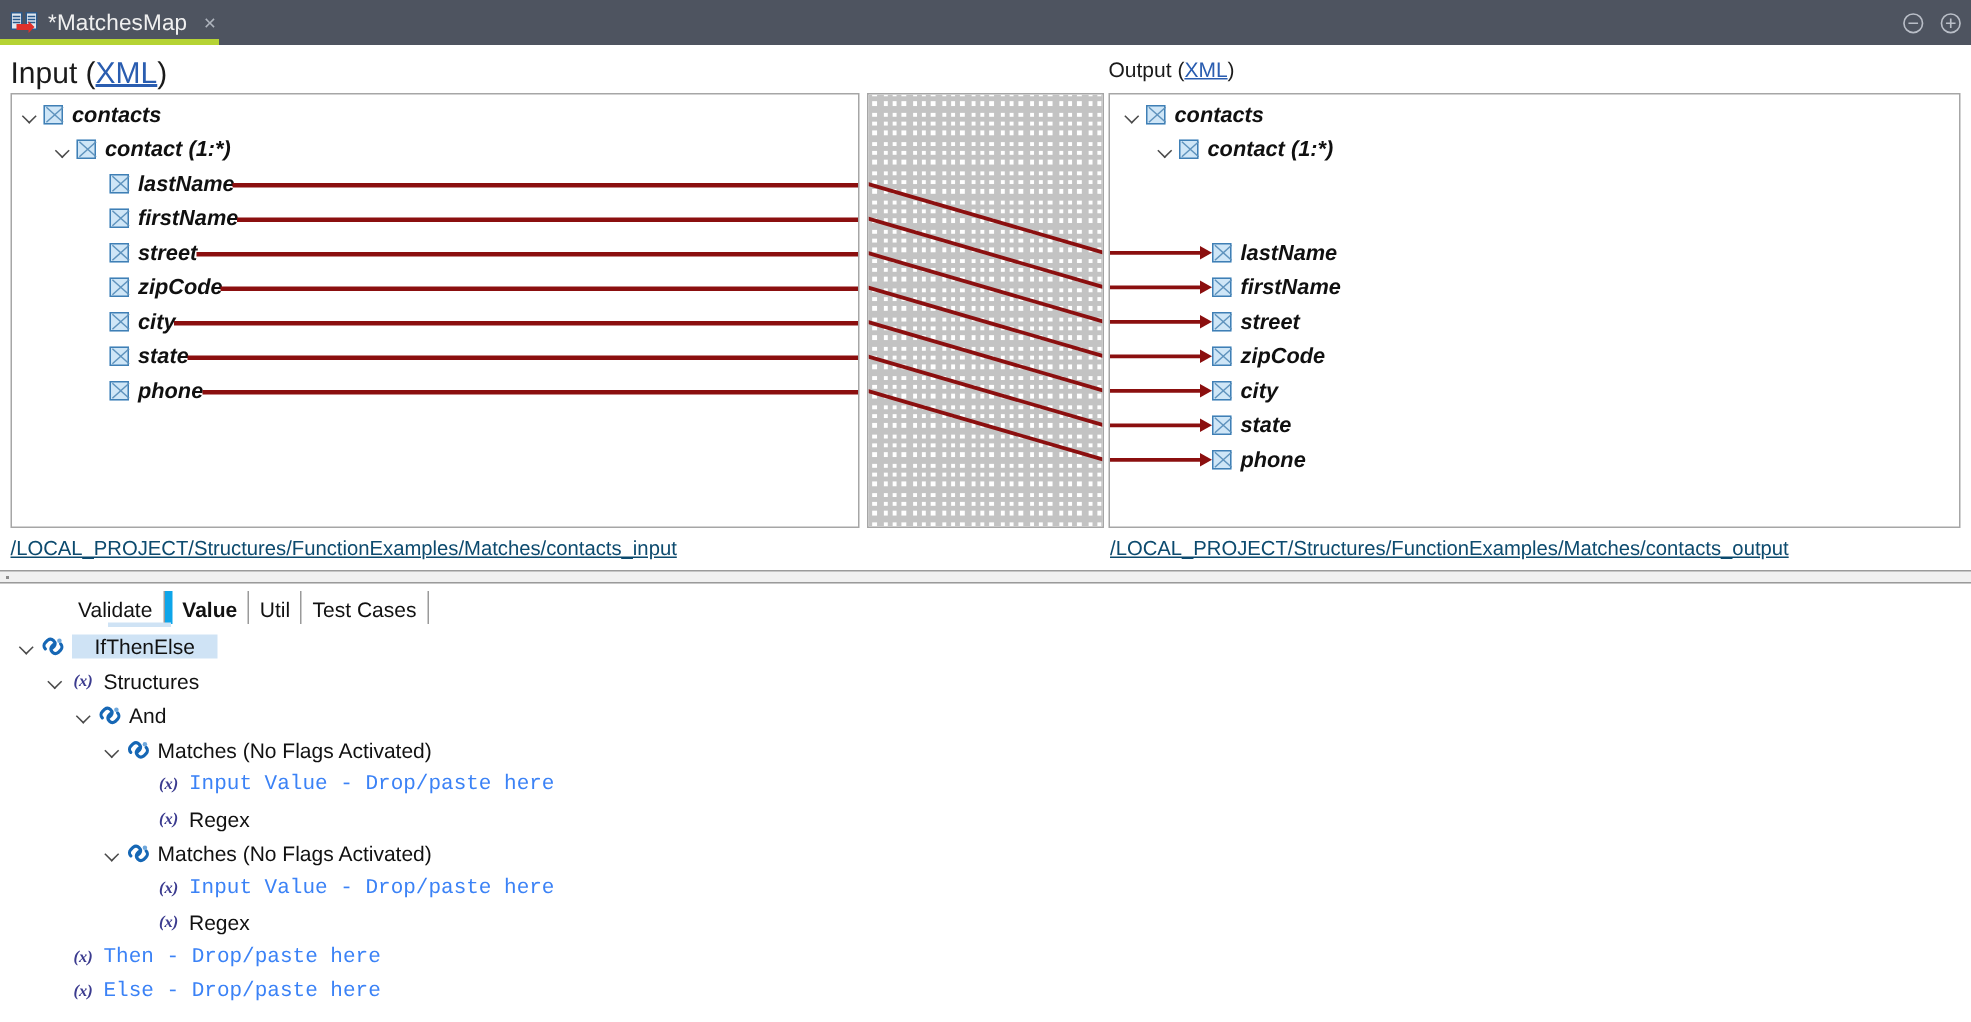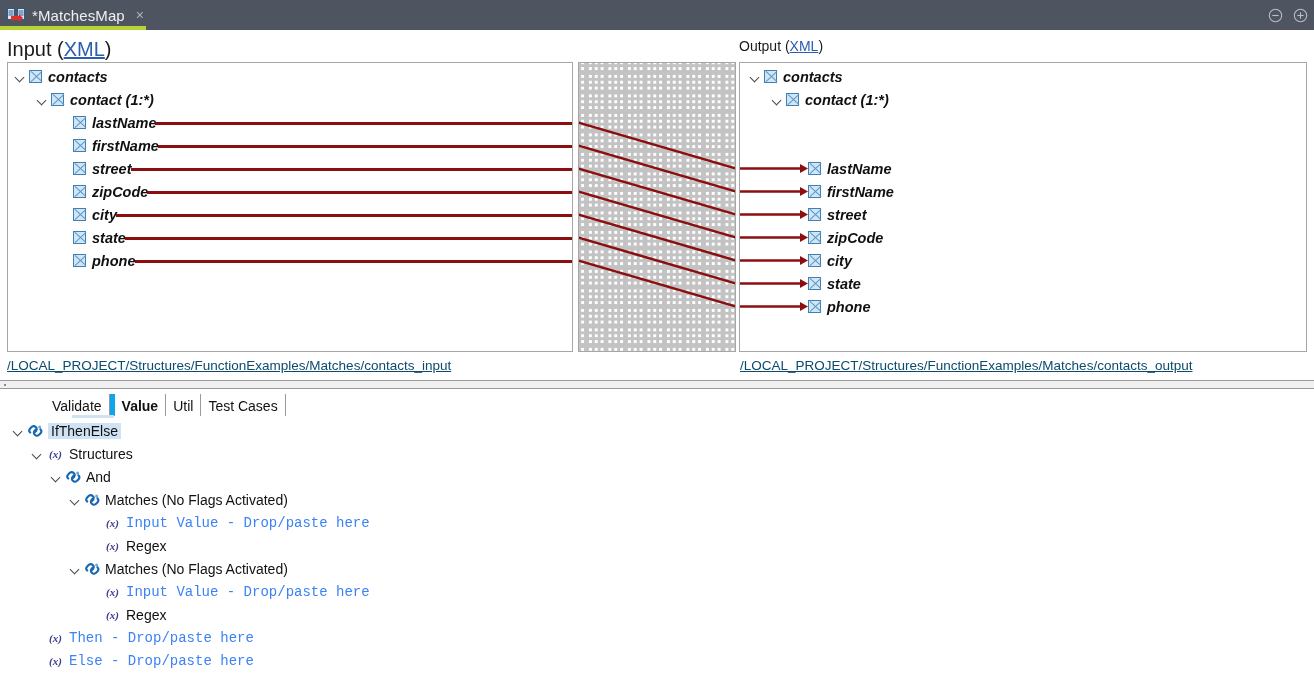--- a/index.html
+++ b/index.html
@@ -188,21 +188,21 @@
   .fnicon { width: 15px; height: 14px; flex: 0 0 auto; margin-right: 5px; position: relative; }
   
   .varicon {
     width: 17px; height: 14px; flex: 0 0 auto; margin-right: 5px;
     position: relative; font-size: 11px; color: #3b3b8f;
     font-family: "Liberation Serif", serif; font-style: italic;
     line-height: 14px; text-align: center; font-weight: bold;
   }
   .blabel { color: #111; }
   .blabel.red { color: #3b82f6; font-family: Liberation Mono, monospace; }
-  .blabel.hl { background: #cfe3f5; padding: 0 3px; }
+  .blabel.hl { background: #cfe3f5; padding: 0 15px; }
 </style>
 </head>
 <body>
 
 <div id="titlebar">
   <div id="editor-tab">
     <span class="map-icon">
       <svg width="18" height="16" viewBox="0 0 18 16">
         <rect x="0.5" y="1.5" width="7" height="11" fill="#dfe7ef" stroke="#2a5a8c"></rect>
         <line x1="1.5" y1="4" x2="6.5" y2="4" stroke="#2a5a8c"></line>

